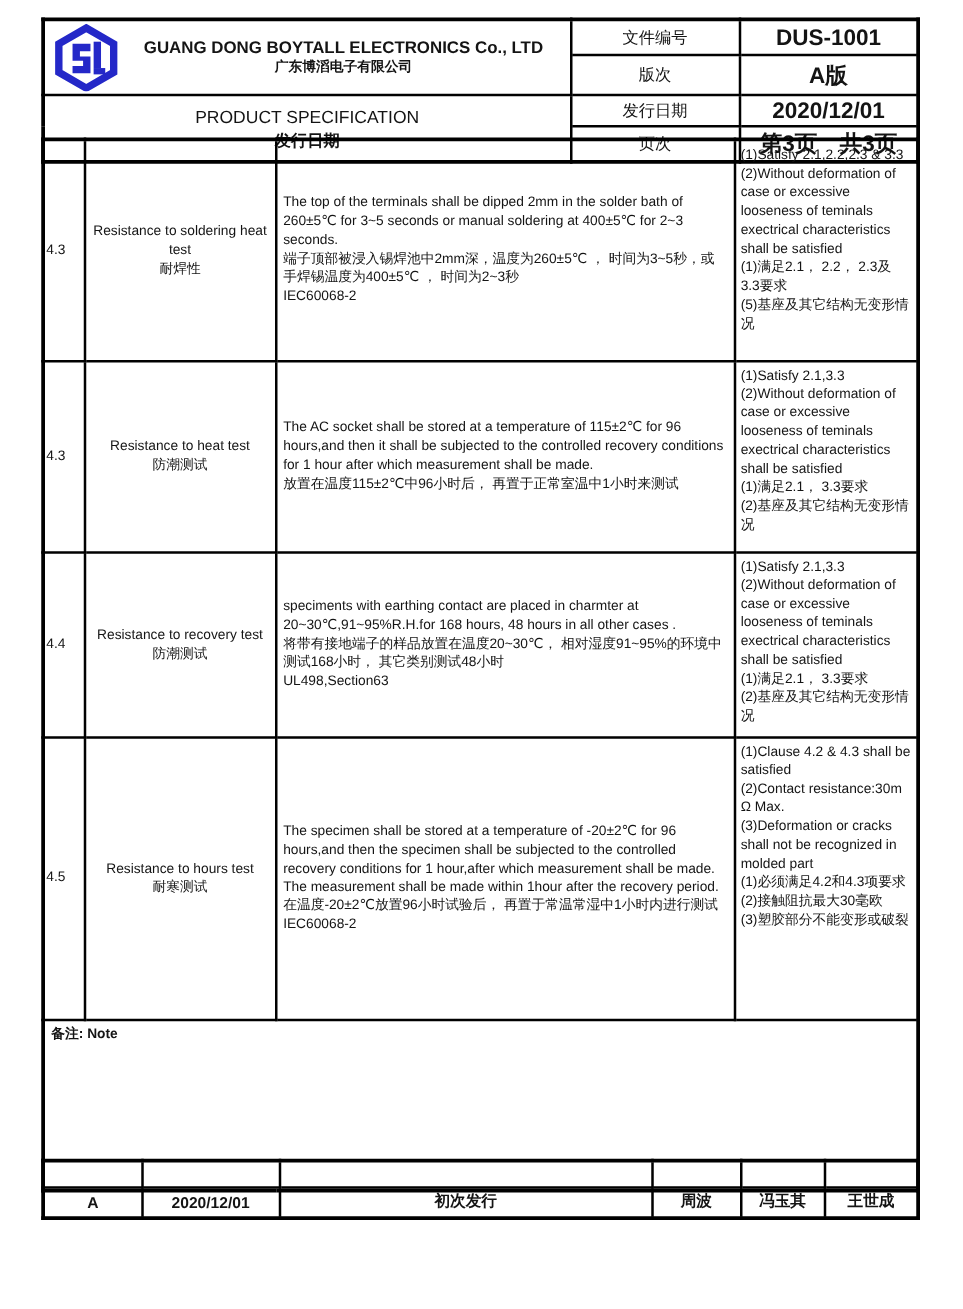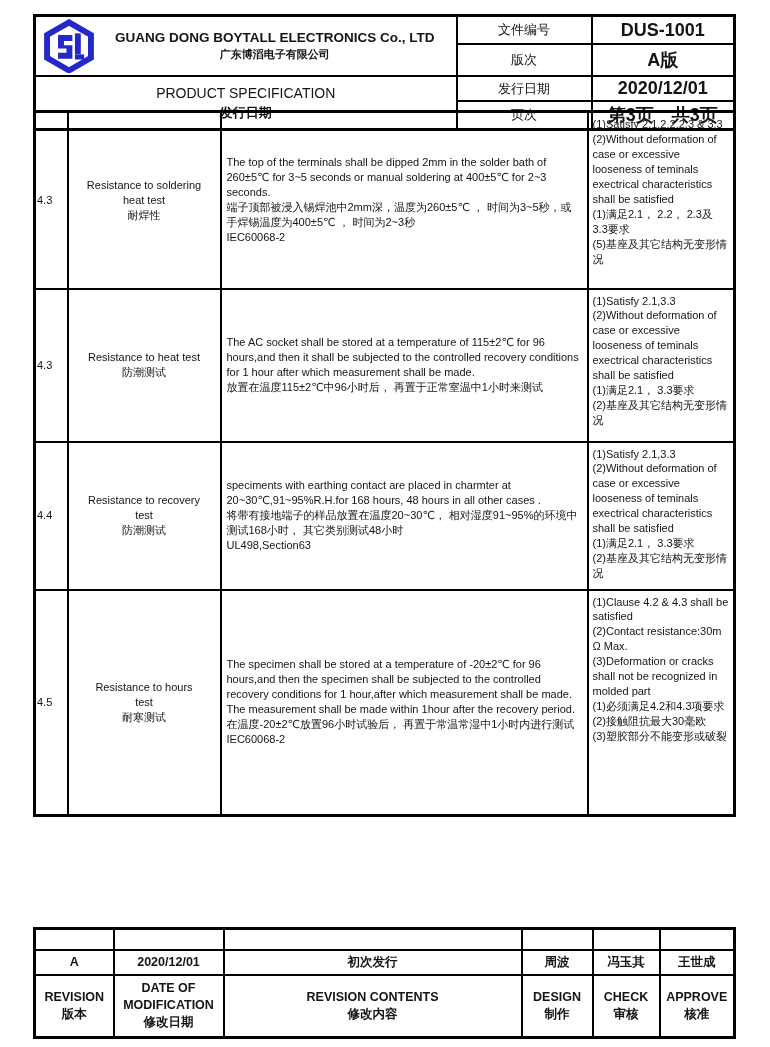--- a/index.html
+++ b/index.html
@@ -24,21 +24,21 @@
   .company-cn{font-weight:bold;font-size:11px;line-height:1.3;}
   .prod-en{font-weight:normal;font-size:14px;line-height:1.5;}
   .prod-cn{font-weight:bold;font-size:13px;line-height:1.4;}
   .hdr-lbl{font-weight:normal;font-size:13px;height:23px;}
   .hdr-val{font-weight:bold;font-size:18px;}
 
   
   .main{position:absolute;left:33px;top:110px;width:700px;border:3px solid #000;}
   .main td{font-size:11px;line-height:1.36;}
   .cell-no{text-align:left;vertical-align:middle;font-size:11px;}
-  .cell-name{text-align:center;vertical-align:middle;font-size:11.5px;padding:0 18px;}
+  .cell-name{text-align:center;vertical-align:middle;font-size:11.5px;padding:0 6px;}
   .cell-name .cn{display:block;}
   .cell-desc{vertical-align:middle;padding:3px 5px;white-space:pre-line;margin-left:16px;}
   .cell-crit{vertical-align:top;padding:4px 3px 4px 4px;white-space:pre-line;font-size:11px;}
   .cell-note{vertical-align:top;padding:3px 5px;font-weight:bold;font-size:12.5px;}
 
   
   .rev{position:absolute;left:33px;top:927px;width:700px;border:3px solid #000;}
   .rev td{text-align:center;vertical-align:middle;font-weight:bold;}
   .rev .blank-row td{height:21px;}
   .rev .entry-row td{height:25px;font-size:12.5px;}
@@ -157,20 +157,23 @@
 在温度-20±2℃放置96小时试验后， 再置于常温常湿中1小时内进行测试
 IEC60068-2</td>
     <td class="cell-crit">(1)Clause 4.2 &amp; 4.3 shall be satisfied
 (2)Contact resistance:30m Ω Max.
 (3)Deformation or cracks shall not be recognized in molded part
 (1)必须满足4.2和4.3项要求
 (2)接触阻抗最大30毫欧
 (3)塑胶部分不能变形或破裂</td>
   </tr>
 
+  <tr>
+    <td class="cell-note" colspan="4" style="height:137px">备注: Note</td>
+  </tr>
 </tbody>
   </table>
 
 <table class="rev">
   <colgroup>
     <col style="width:79px">
       <col style="width:110px">
       <col style="width:298px">
     <col style="width:71px">
       <col style="width:67px">
@@ -186,29 +189,14 @@
     <td></td>
   </tr>
   <tr class="entry-row">
     <td>A</td>
     <td>2020/12/01</td>
     <td>初次发行</td>
     <td>周波</td>
     <td>冯玉其</td>
     <td>王世成</td>
   </tr>
-  <tr class="head-row">
-    <td>REVISION
-版本</td>
-    <td>DATE OF
-MODIFICATION
-修改日期</td>
-    <td>REVISION CONTENTS
-修改内容</td>
-    <td>DESIGN
-制作</td>
-    <td>CHECK
-审核</td>
-    <td>APPROVE
-核准</td>
-  </tr>
 </tbody>
   </table>
 
 </body></html>

